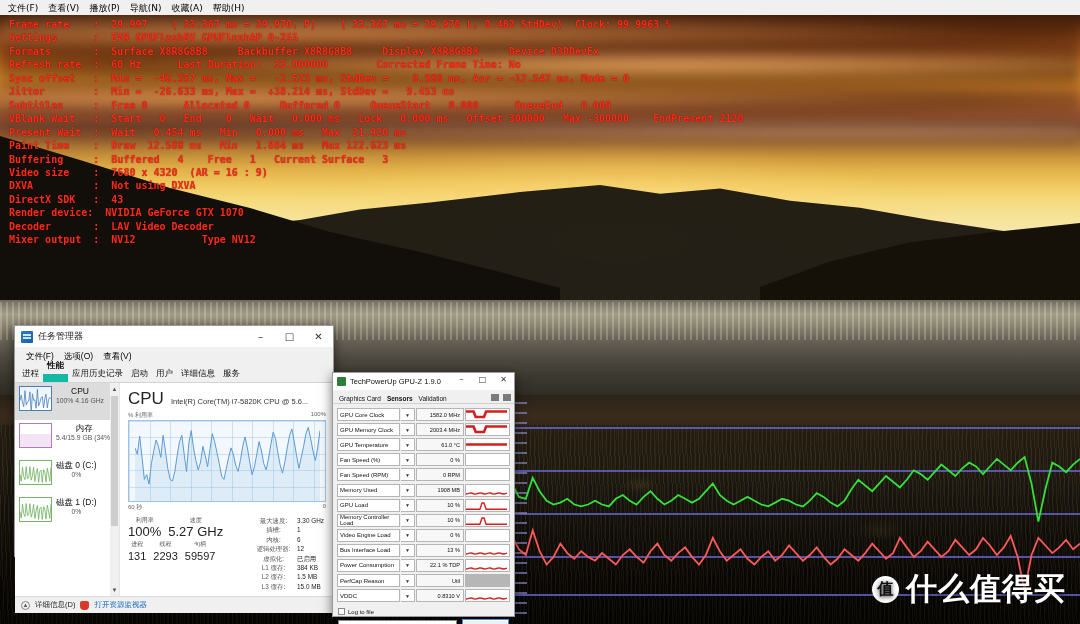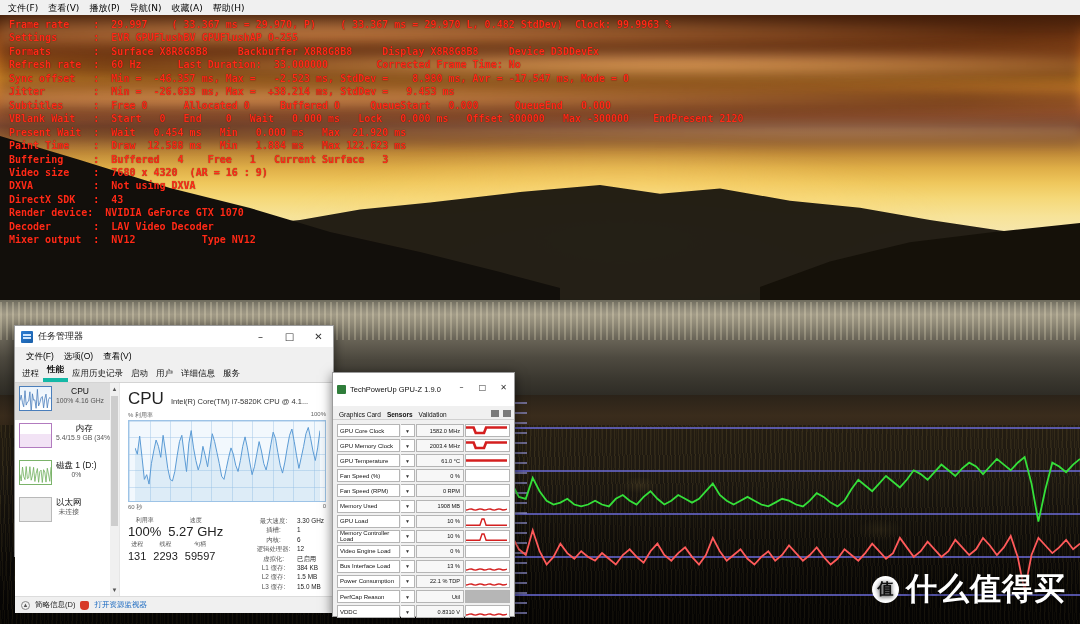--- a/index.html
+++ b/index.html
@@ -144,21 +144,21 @@
   }
   .tm-menu { height: 17px; display: flex; align-items: center; padding-left: 6px; background: #f0f0f0; }
   .tm-menu .mi { font-size: 8.5px; color: #000; padding: 1px 5px; }
   .tm-tabs {
     height: 18px; display: flex; align-items: flex-end; gap: 0;
     background: #f0f0f0; border-bottom: 1px solid #d4d4d4; padding-left: 3px;
   }
   .tm-tabs .tab {
     font-size: 8.5px; color: #111; padding: 2px 4px 3px; line-height: 11px; white-space: nowrap;
   }
-  .tm-tabs .tab.active { font-weight: bold; border-bottom: 4px solid #14b8a6; text-align: right; }
+  .tm-tabs .tab.active { font-weight: bold; border-bottom: 8px solid #14b8a6; text-align: right; }
   .tm-body { display: flex; height: 213px; background: #fff; text-align: center; }
   .tm-list {
     width: 105px; background: #fff; overflow: hidden; position: relative;
     border-right: 1px solid #e6e6e6;
   }
   .tm-item { display: flex; align-items: flex-start; gap: 4px; padding: 3px 2px 3px 4px; height: 37px; }
   .tm-item.active { background: #dcdcdc; }
   .tm-thumb { width: 33px; height: 25px; border: 1px solid #7a9cc6; background: #fff; flex: none; position: relative; overflow: hidden; }
   .tm-thumb.cpu { border-color: #4a7ebb; background: linear-gradient(to bottom,#eaf3fb,#ffffff); }
   .tm-thumb.mem { border-color: #b27bbf; }
@@ -199,21 +199,21 @@
     height: 17px; display: flex; align-items: center; gap: 5px; padding-left: 6px;
     background: #f0f0f0; border-top: 1px solid #dcdcdc; font-size: 7.5px; color: #222;
   }
   .tm-foot .chev { width: 9px; height: 9px; border: 1px solid #888; border-radius: 50%;
     font-size: 6px; display: flex; align-items: center; justify-content: center; color: #555; }
   .tm-foot .lnk { color: #0a5fbd; }
   .tm-foot .shield { width: 9px; height: 9px; background: #d73a28; border-radius: 2px 2px 4px 4px; }
 
   
   #gpuz { left: 332px; top: 372px; width: 183px; height: 245px; background: #f0f0f0; }
-  .gz-title { height: 33px; background: #fff; display: flex; align-items: center; }
+  .gz-title { height: 17px; background: #fff; display: flex; align-items: center; }
   .gz-title .ic { width: 9px; height: 9px; margin: 0 4px 0 4px; background: #2f7d3a; border-radius: 1px; flex: none; }
   .gz-title .tx { font-size: 7.5px; color: #111; flex: 1; }
   .gz-title .wbtns .wbtn { width: 21px; height: 17px; font-size: 8px; }
   .gz-tabs {
     height: 14px; display: flex; align-items: flex-end; padding-left: 3px;
     border-bottom: 1px solid #d0d0d0; position: relative;
   }
   .gz-tabs .tab { font-size: 6.5px; color: #111; padding: 1px 3px; }
   .gz-tabs .tab.active { font-weight: bold; }
   .gz-tabs .icons { position: absolute; right: 3px; bottom: 2px; display: flex; gap: 4px; }
@@ -372,42 +372,44 @@
               <div>
                 <div class="tm-label">内存</div>
                 <div class="tm-sub">5.4/15.9 GB (34%)</div>
               </div>
             </div>
             <div class="tm-item">
               <div class="tm-thumb disk"><svg width="31" height="23">
                   <polyline points="0.0,13.5 1.2,20.0 2.5,6.0 3.7,15.6 5.0,18.6 6.2,5.5 7.4,17.6 8.7,16.8 9.9,5.7 11.2,19.2 12.4,14.8 13.6,6.3 14.9,20.5 16.1,12.6 17.4,7.5 18.6,21.3 19.8,10.6 21.1,9.1 22.3,21.5 23.6,8.7 24.8,11.0 26.0,21.1 27.3,7.2 28.5,13.1 29.8,20.3 31.0,6.1" fill="none" stroke="#6fae5c" stroke-width="0.8"></polyline>
                 </svg></div>
               <div>
+                <div class="tm-label">磁盘 0 (C:)</div>
+                <div class="tm-sub">0%</div>
+              </div>
+            </div>
+            <div class="tm-item">
+              <div class="tm-thumb disk"><svg width="31" height="23">
+                  <polyline points="0.0,13.5 1.2,20.0 2.5,6.0 3.7,15.6 5.0,18.6 6.2,5.5 7.4,17.6 8.7,16.8 9.9,5.7 11.2,19.2 12.4,14.8 13.6,6.3 14.9,20.5 16.1,12.6 17.4,7.5 18.6,21.3 19.8,10.6 21.1,9.1 22.3,21.5 23.6,8.7 24.8,11.0 26.0,21.1 27.3,7.2 28.5,13.1 29.8,20.3 31.0,6.1" fill="none" stroke="#6fae5c" stroke-width="0.8"></polyline>
+                </svg></div>
+              <div>
                 <div class="tm-label">磁盘 1 (D:)</div>
                 <div class="tm-sub">0%</div>
-              </div>
-            </div>
-            <div class="tm-item">
-              <div class="tm-thumb eth"></div>
-              <div>
-                <div class="tm-label">以太网</div>
-                <div class="tm-sub">未连接</div>
               </div>
             </div>
           </div>
         <div class="tm-scroll">
           <div class="arw up">▲</div>
           <div class="thumb"></div>
           <div class="arw dn">▼</div>
         </div>
       </div>
       <div class="tm-detail">
         <div class="hd">
           <div class="big">CPU</div>
-          <div class="model">Intel(R) Core(TM) i7-5820K CPU @ 4.1...</div>
+          <div class="model">Intel(R) Core(TM) i7-5820K CPU @ 5.6...</div>
         </div>
         <div class="tm-chart-lbl">
           <span>% 利用率</span>
           <span>100%</span>
         </div>
         <div class="tm-chart">
           <svg id="cpusvg" width="185" height="82">
               <polygon points="0,82 0.00,26.90 2.34,33.19 4.68,15.09 7.03,36.34 9.37,58.38 11.71,53.66 14.05,63.11 16.39,42.64 18.73,30.04 21.08,19.02 23.42,25.32 25.76,36.34 28.10,14.30 30.44,30.04 32.78,47.36 35.13,58.38 37.47,59.96 39.81,50.51 42.15,34.77 44.49,20.60 46.84,14.30 49.18,33.19 51.52,50.51 53.86,22.17 56.20,9.58 58.54,26.90 60.89,39.49 63.23,48.94 65.57,41.07 67.91,25.32 70.25,34.77 72.59,45.79 74.94,28.47 77.28,12.73 79.62,20.60 81.96,31.62 84.30,42.64 86.65,55.24 88.99,58.38 91.33,47.36 93.67,36.34 96.01,26.90 98.35,33.19 100.70,44.21 103.04,50.51 105.38,39.49 107.72,25.32 110.06,15.88 112.41,26.90 114.75,41.07 117.09,53.66 119.43,45.79 121.77,33.19 124.11,20.60 126.46,30.04 128.80,42.64 131.14,48.94 133.48,37.92 135.82,23.75 138.16,11.15 140.51,17.45 142.85,31.62 145.19,44.21 147.53,52.09 149.87,41.07 152.22,26.90 154.56,14.30 156.90,8.00 159.24,20.60 161.58,34.77 163.92,47.36 166.27,36.34 168.61,25.32 170.95,12.73 173.29,6.43 175.63,17.45 177.97,30.04 180.32,39.49 182.66,26.90 185.00,9.58 185,82" fill="rgba(120,175,220,.17)"></polygon>
               <polyline points="0.00,26.90 2.34,33.19 4.68,15.09 7.03,36.34 9.37,58.38 11.71,53.66 14.05,63.11 16.39,42.64 18.73,30.04 21.08,19.02 23.42,25.32 25.76,36.34 28.10,14.30 30.44,30.04 32.78,47.36 35.13,58.38 37.47,59.96 39.81,50.51 42.15,34.77 44.49,20.60 46.84,14.30 49.18,33.19 51.52,50.51 53.86,22.17 56.20,9.58 58.54,26.90 60.89,39.49 63.23,48.94 65.57,41.07 67.91,25.32 70.25,34.77 72.59,45.79 74.94,28.47 77.28,12.73 79.62,20.60 81.96,31.62 84.30,42.64 86.65,55.24 88.99,58.38 91.33,47.36 93.67,36.34 96.01,26.90 98.35,33.19 100.70,44.21 103.04,50.51 105.38,39.49 107.72,25.32 110.06,15.88 112.41,26.90 114.75,41.07 117.09,53.66 119.43,45.79 121.77,33.19 124.11,20.60 126.46,30.04 128.80,42.64 131.14,48.94 133.48,37.92 135.82,23.75 138.16,11.15 140.51,17.45 142.85,31.62 145.19,44.21 147.53,52.09 149.87,41.07 152.22,26.90 154.56,14.30 156.90,8.00 159.24,20.60 161.58,34.77 163.92,47.36 166.27,36.34 168.61,25.32 170.95,12.73 173.29,6.43 175.63,17.45 177.97,30.04 180.32,39.49 182.66,26.90 185.00,9.58" fill="none" stroke="#5b9bd5" stroke-width="1"></polyline>
             </svg>
@@ -475,21 +477,21 @@
               <div class="kv">
                 <div class="k">L3 缓存:</div>
                 <div class="v">15.0 MB</div>
               </div>
             </div>
         </div>
       </div>
     </div>
     <div class="tm-foot">
       <div class="chev">▲</div>
-      <div>简略信息(D)</div>
+      <div>详细信息(D)</div>
       <div class="shield"></div>
       <div class="lnk">打开资源监视器</div>
     </div>
   </div>
 
   <div class="win" id="gpuz">
     <div class="gz-title">
       <div class="ic"></div>
       <div class="tx">TechPowerUp GPU-Z 1.9.0</div>
       <div class="wbtns">

